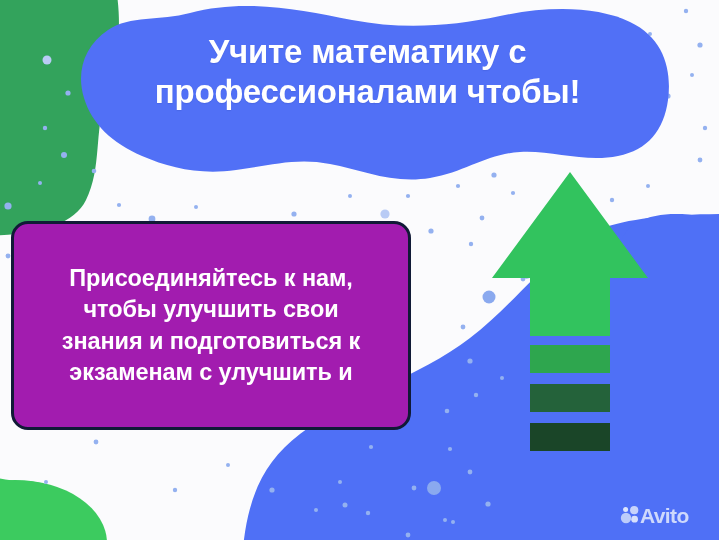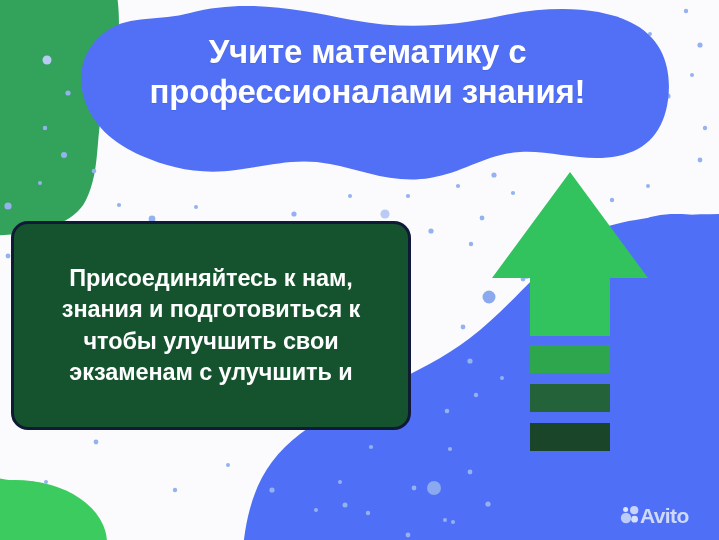--- a/index.html
+++ b/index.html
@@ -31,21 +31,21 @@
     letter-spacing:-0.2px;
     text-shadow:0 1px 1px rgba(40,60,160,.18);
   }
   .headline-text .ln{display:block;white-space:nowrap;}
 
   
   .subtitle-card{
     position:absolute;left:11px;top:221px;
     width:400px;height:209px;
     box-sizing:border-box;
-    background:#14532d;
+    background:#a21caf;
     border:3px solid #101a36;
     border-radius:17px;
     display:flex;align-items:center;justify-content:center;
   }
   .subtitle-text{
     width:100%;
     text-align:center;
     color:#ffffff;
     font-weight:bold;
     font-size:23.5px;
@@ -179,42 +179,42 @@
                C 486,154 466,172 430,178
                C 392,184 362,170 330,164
                C 296,157 268,166 236,170
                C 200,175 170,168 142,156
                C 112,143 92,124 84,98
                C 76,72 84,46 108,30
                C 130,15 160,21 190,13 Z"></path>
     </svg>
     <div class="headline-text">
       <span class="ln">Учите математику с</span>
-      <span class="ln">профессионалами знания!</span>
+      <span class="ln">профессионалами чтобы!</span>
     </div>
   </div>
 
   <div class="arrow-wrap">
     <svg class="arrow-svg" viewBox="0 0 259 300" xmlns="http://www.w3.org/2000/svg">
 
       <path fill="#32c35e" d="M 110,12 L 188,118 L 150,118 L 150,176 L 70,176 L 70,118 L 32,118 Z"></path>
 
       <rect x="70" y="185" width="80" height="28" fill="#2ea64e"></rect>
 
       <rect x="70" y="224" width="80" height="28" fill="#24623a"></rect>
 
       <rect x="70" y="263" width="80" height="28" fill="#1a4528"></rect>
     </svg>
   </div>
 
   <div class="subtitle-card">
     <div class="subtitle-text">
       <span class="ln">Присоединяйтесь к нам,</span>
+      <span class="ln">чтобы улучшить свои</span>
       <span class="ln">знания и подготовиться к</span>
-      <span class="ln">чтобы улучшить свои</span>
       <span class="ln">экзаменам с улучшить и</span>
     </div>
   </div>
 
   <div class="avito-logo">
     <svg class="avito-mark" width="20" height="20" viewBox="0 0 20 20" xmlns="http://www.w3.org/2000/svg">
       <circle cx="6" cy="13" r="5.2" fill="#c6d4fb"></circle>
       <circle cx="14.6" cy="14.2" r="3.4" fill="#e3eafd"></circle>
       <circle cx="14.2" cy="5.2" r="4.1" fill="#d2dcfc"></circle>
       <circle cx="5.6" cy="4.4" r="2.5" fill="#e9effe"></circle>

